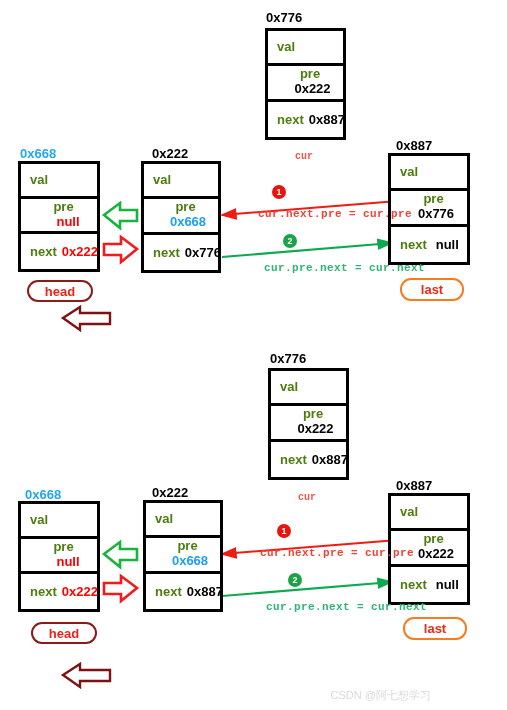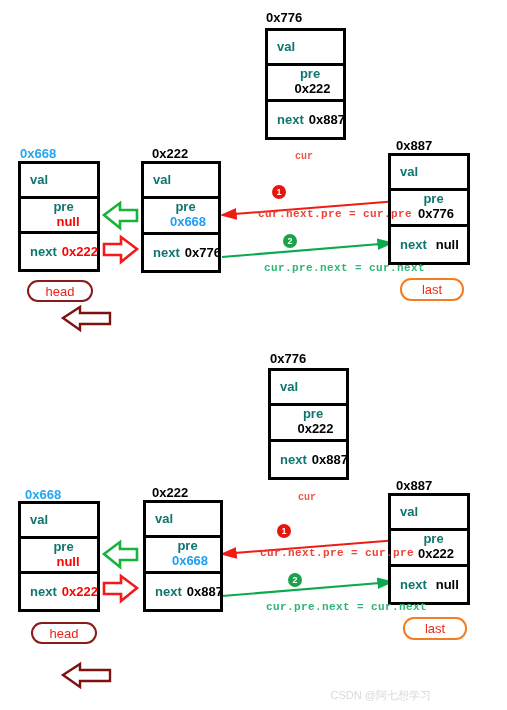--- a/index.html
+++ b/index.html
@@ -11,33 +11,33 @@
   .stage{position:absolute;left:0;top:0;width:439px;height:710px;}
 
   
   .node{position:absolute;border:3px solid #000;box-sizing:border-box;background:#fff;}
   .cell{position:absolute;left:0;right:0;box-sizing:border-box;
         display:flex;align-items:center;padding-left:9px;
         font-size:13px;font-weight:bold;color:#000;letter-spacing:0px;}
   .cell.c1{top:0;height:33%;border-bottom:3px solid #000;}
   .cell.c2{top:33%;height:34%;border-bottom:3px solid #000;flex-direction:column;}
   .cell.c3{top:67%;height:33%;}
-  .cell .k{color:#0f766e;}
+  .cell .k{color:#4d7c0f;}
   .cell .v{margin-left:5px;}
   .v.blue{color:#1e9ff2;}
   .v.red{color:#ff0000;}
   .v.black{color:#000;}
 
   
   .addr{position:absolute;font-size:13px;font-weight:bold;color:#000;white-space:nowrap;}
   .addr.blue{color:#22a7f0;}
 
   
   .badge{position:absolute;box-sizing:border-box;border:2.5px solid #8b1a1a;
-         border-radius:11px;color:#e8241c;font-size:13px;font-weight:normal;
+         border-radius:11px;color:#e8241c;font-size:13px;font-weight:bold;
          display:flex;align-items:center;justify-content:center;background:#fff;}
   .badge.orange{border-color:#f57c20;color:#ee2a17;}
 
   
   .cur{position:absolute;font-family:"Liberation Mono",monospace;
        font-size:10px;color:#f4564a;font-weight:bold;white-space:nowrap;}
 
   
   .formula{position:absolute;font-family:"Liberation Mono",monospace;
            font-size:11px;font-weight:bold;white-space:nowrap;letter-spacing:0.4px;}

